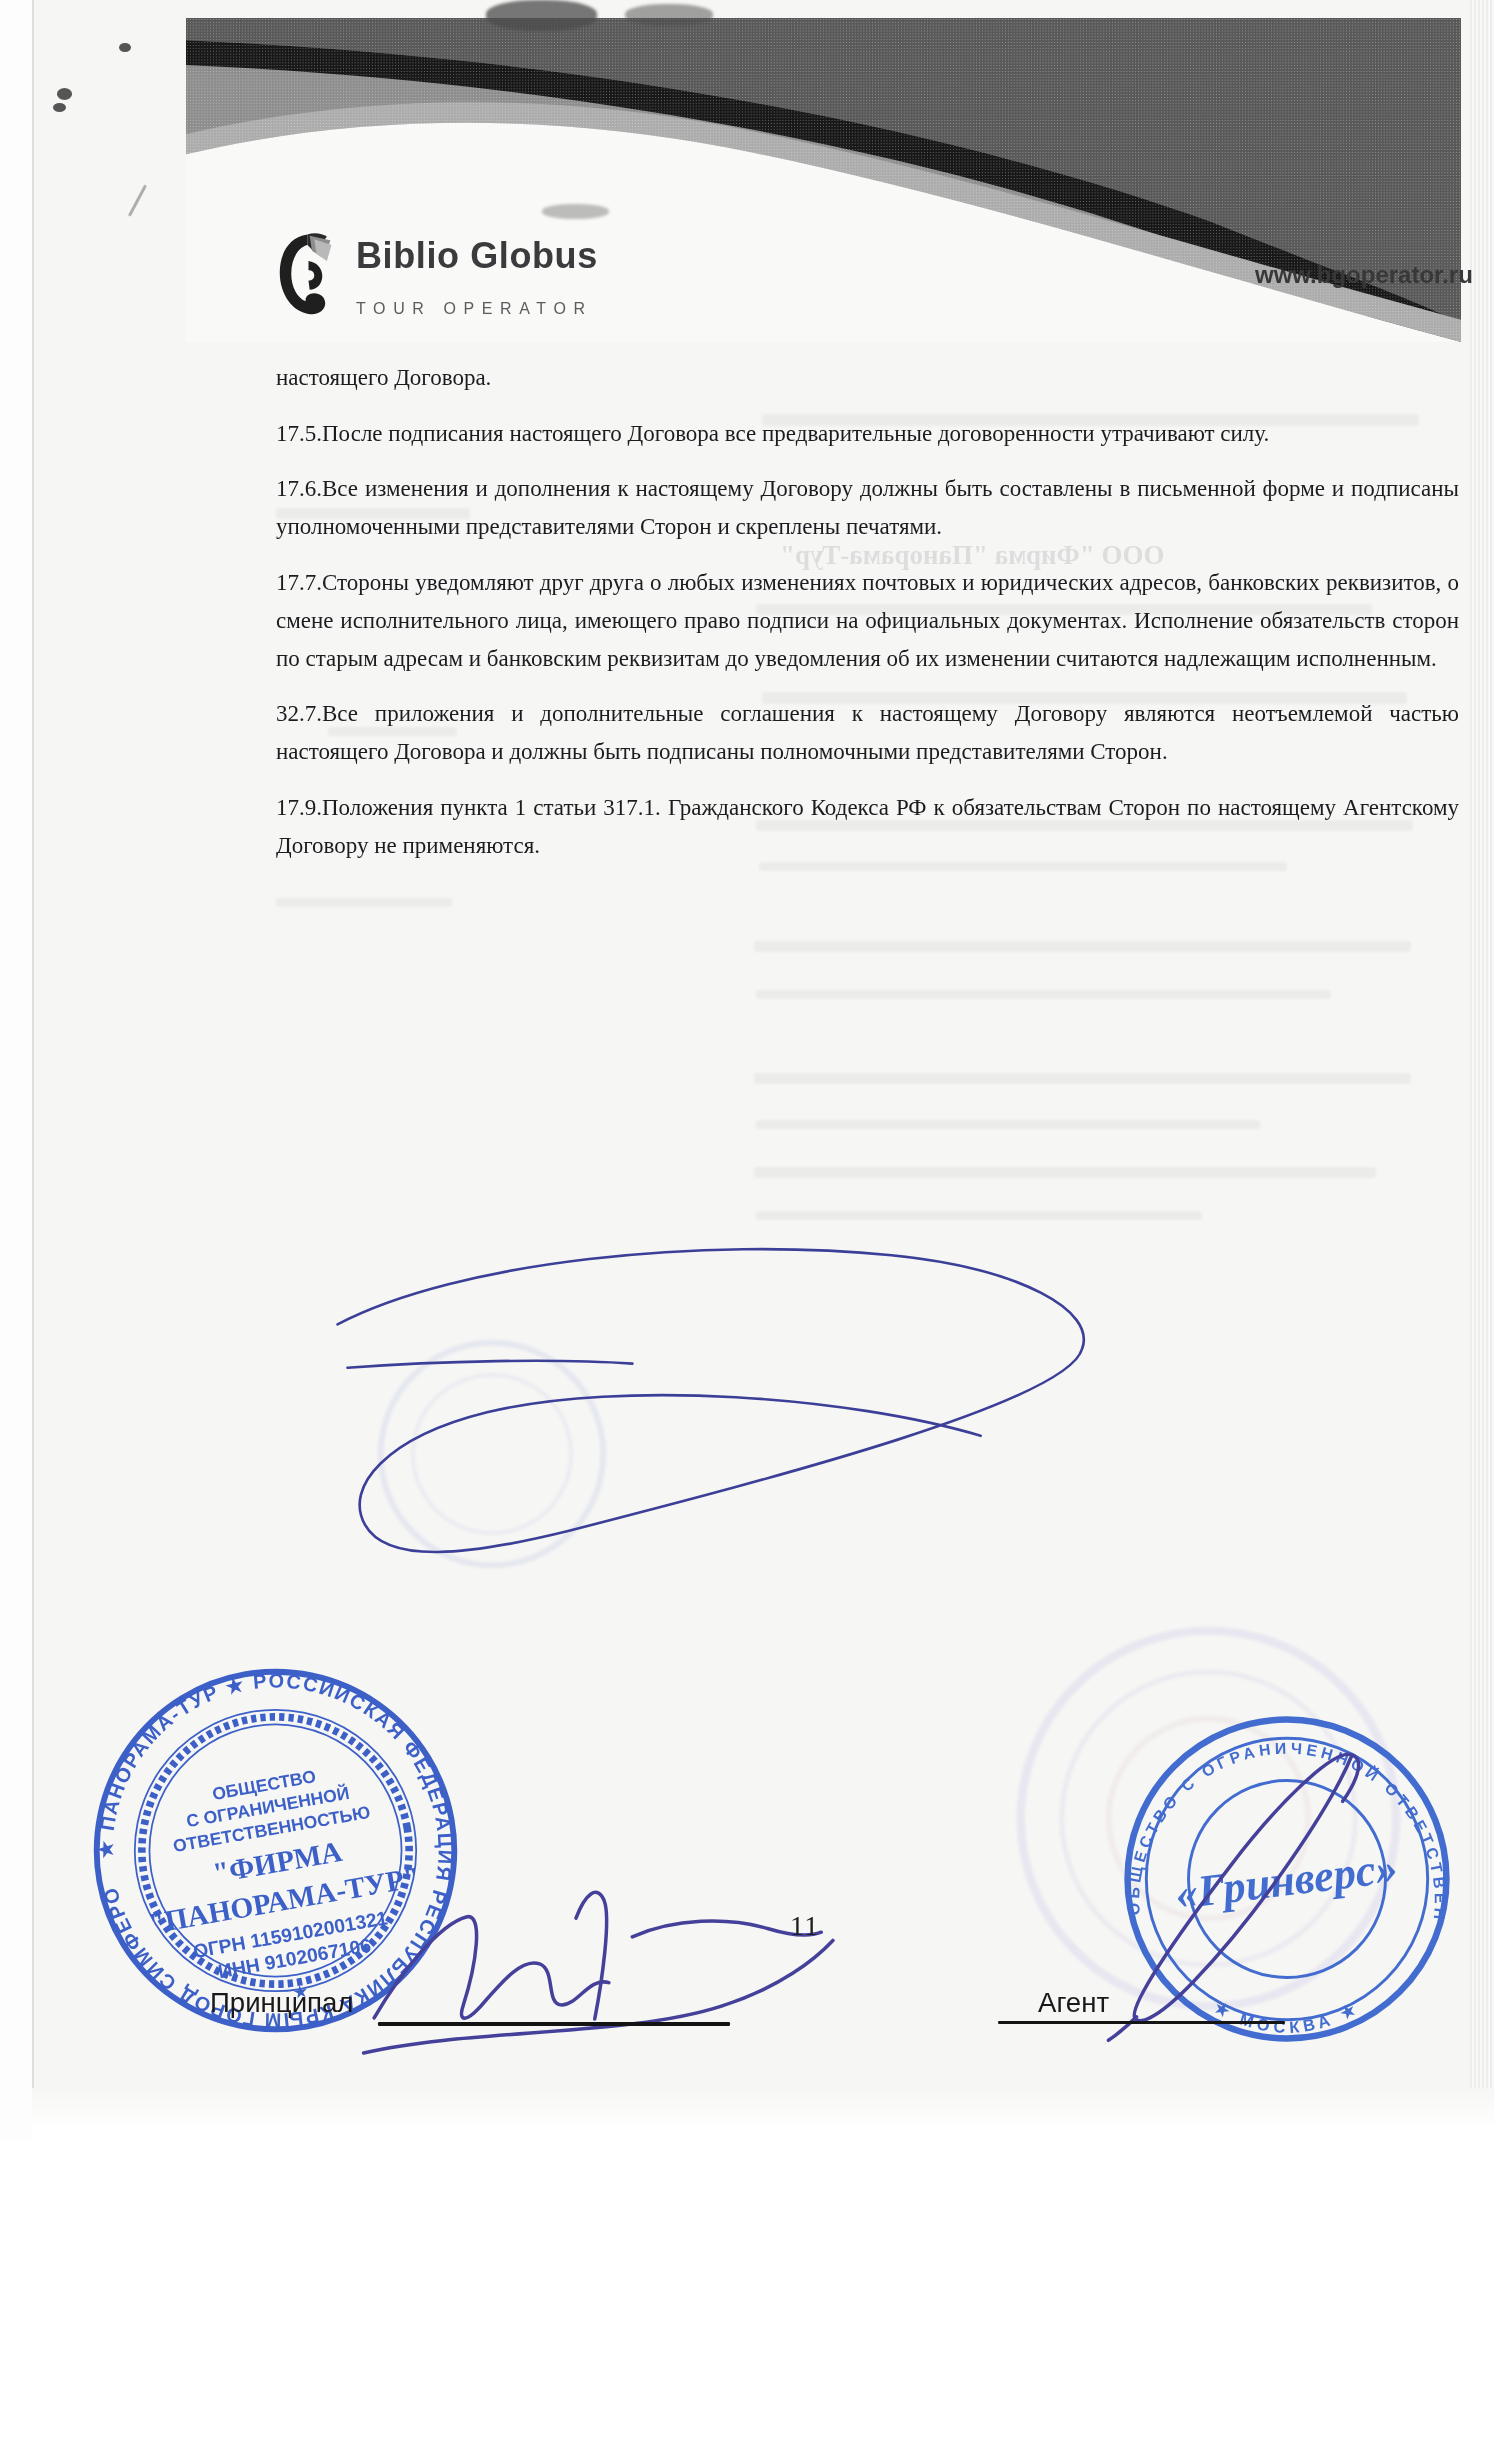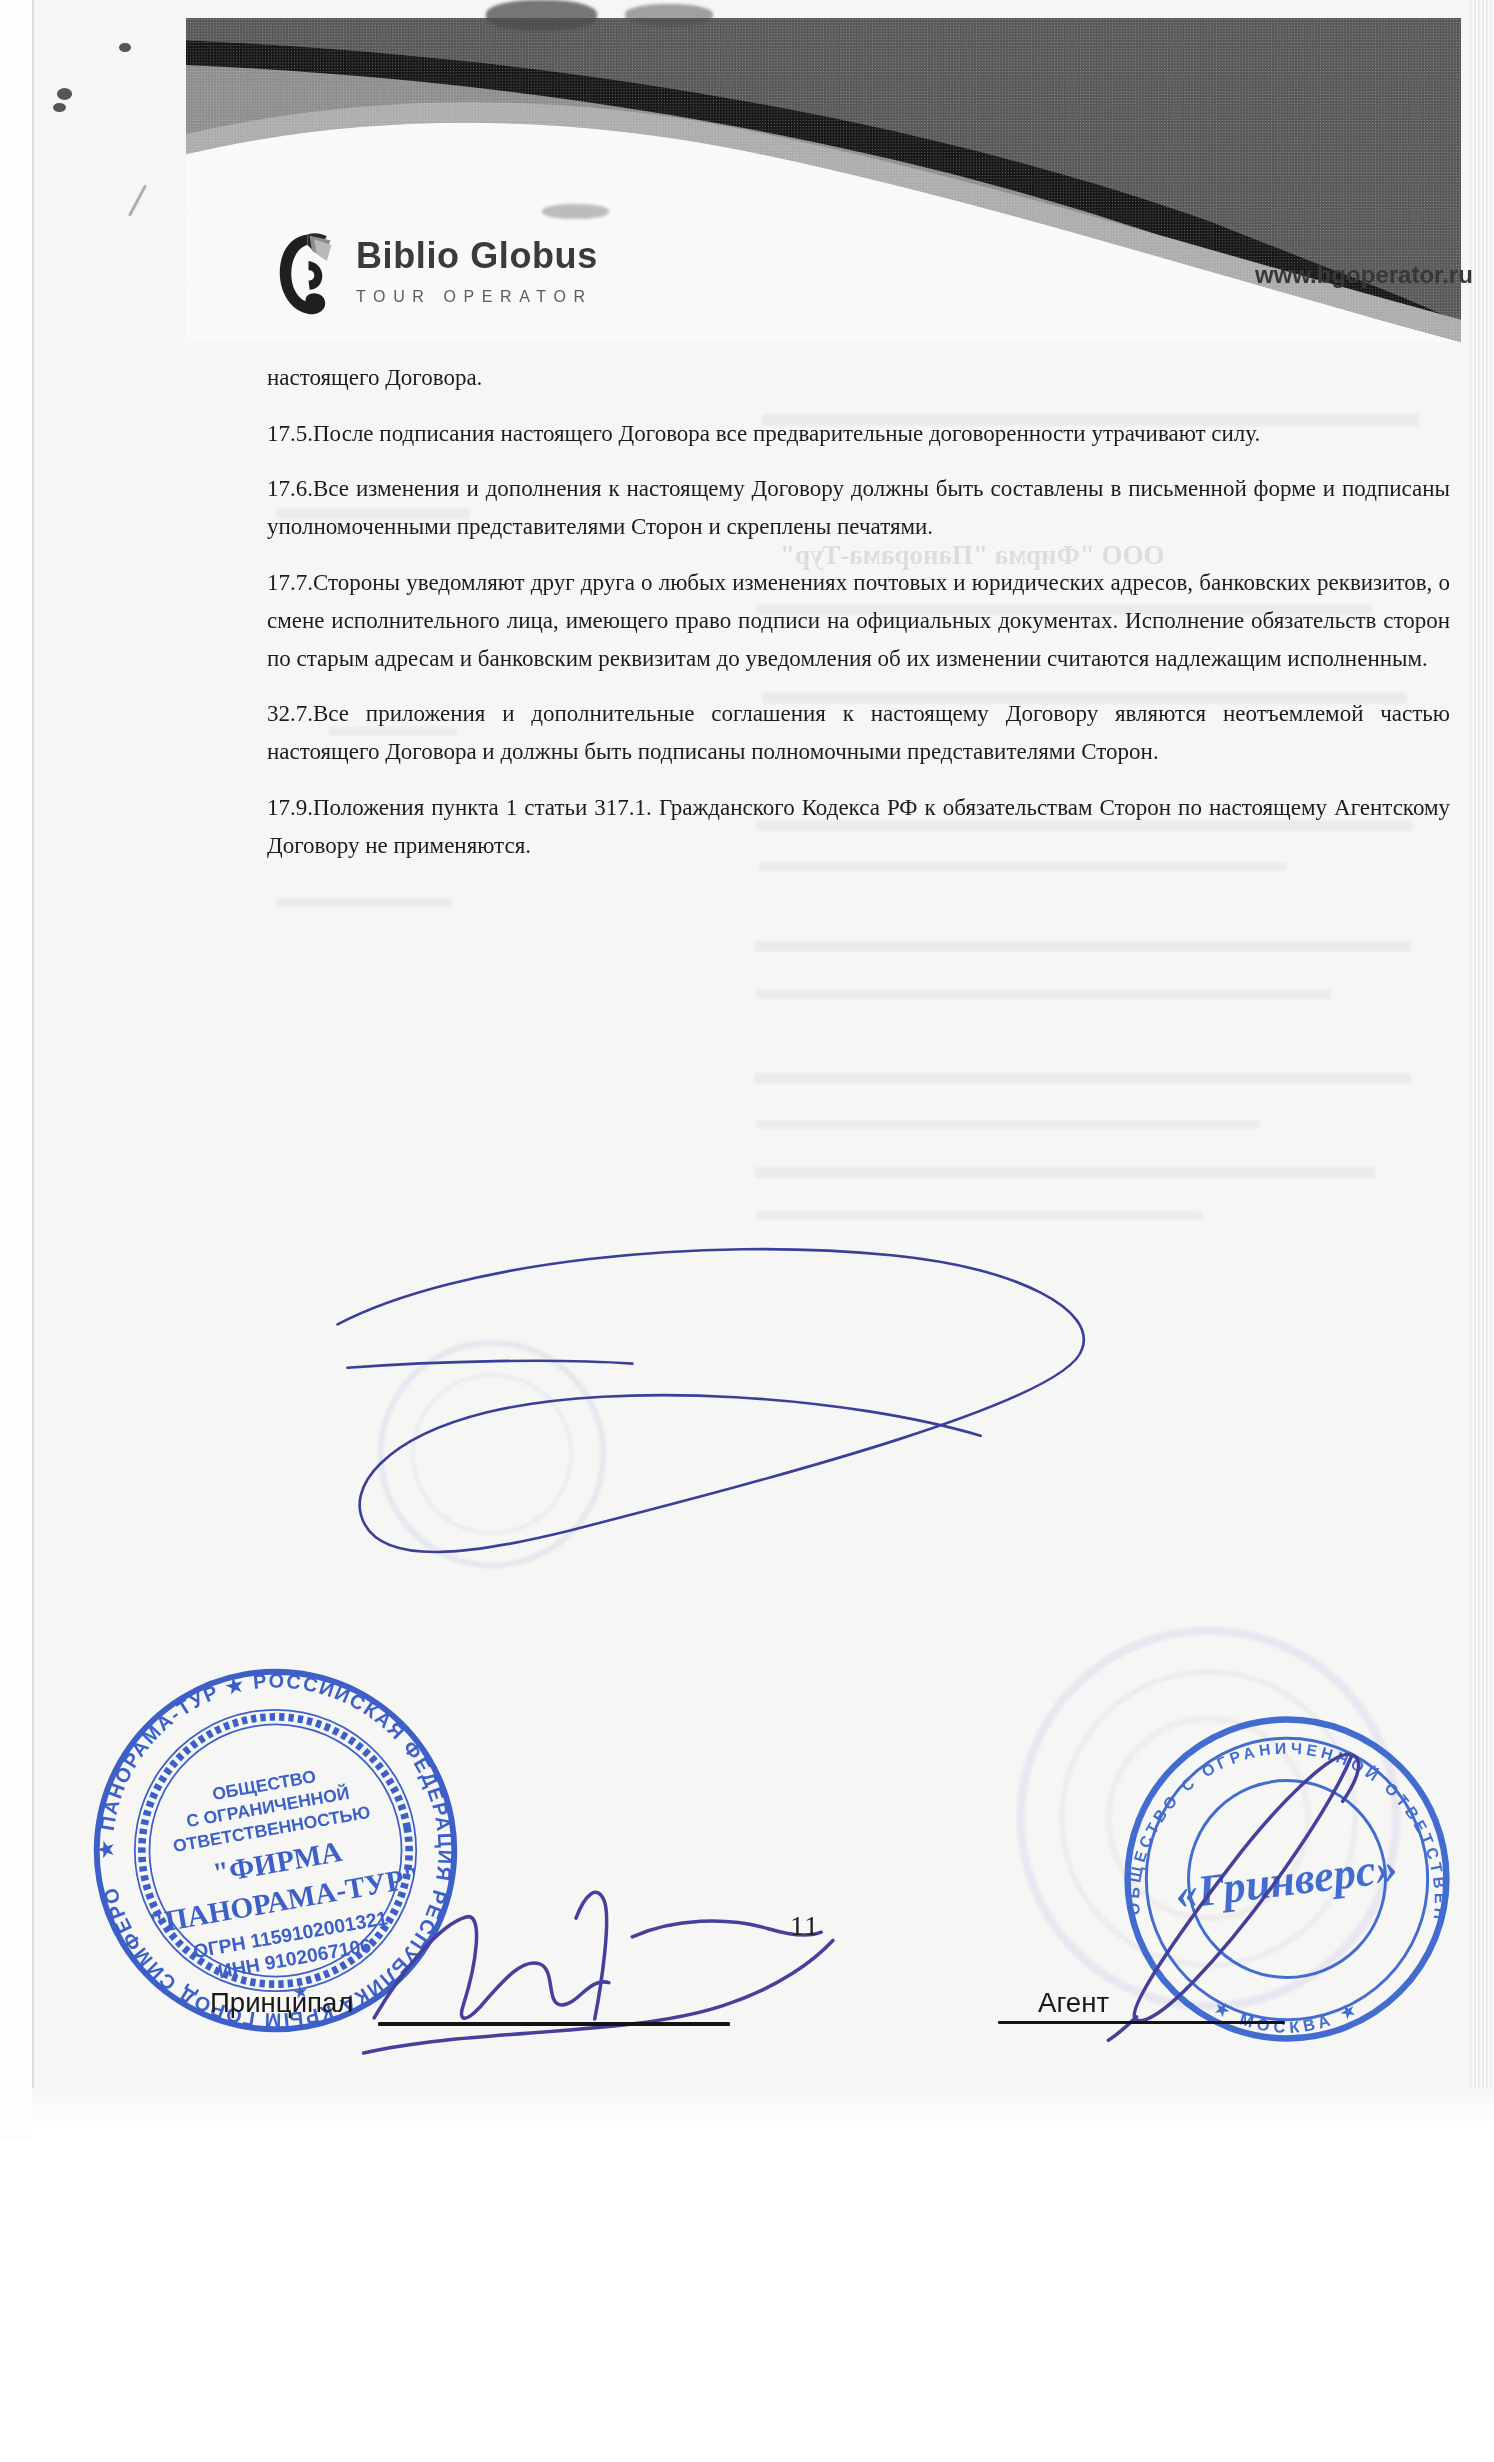--- a/index.html
+++ b/index.html
@@ -31,28 +31,28 @@
   .halftone{
     position:absolute;inset:0;
     background-image:radial-gradient(rgba(255,255,255,0.35) 0.6px, transparent 0.6px);
     background-size:2.9px 2.9px;pointer-events:none;
   }
   
   .logo{position:absolute;left:274px;top:224px;width:375px;height:100px;}
   .logo-mark{position:absolute;left:0;top:2.3px;width:69px;height:93px;}
   .logo-text{position:absolute;left:82px;top:10.6px;font-family:"Liberation Sans",sans-serif;}
   .logo-title{font-size:36px;font-weight:bold;color:#3b3b3d;letter-spacing:0.6px;white-space:nowrap;}
-  .logo-sub{margin-top:11px;font-size:16px;color:#5c5c5e;letter-spacing:7.6px;white-space:nowrap;}
+  .logo-sub{margin-top:23px;font-size:16px;color:#5c5c5e;letter-spacing:7.6px;white-space:nowrap;}
   .site{
     position:absolute;left:1255px;top:261px;width:223px;text-align:left;
     font-family:"Liberation Sans",sans-serif;font-weight:bold;font-size:24px;color:#38383a;
   }
   
   .doc-text{
-    position:absolute;left:267px;top:359px;width:1183px;
+    position:absolute;left:276px;top:359px;width:1183px;
     font-size:23px;line-height:38px;color:#1c1c20;text-align:justify;
   }
   .doc-text p{margin:0 0 17.6px 0;}
   
   .sig-label{
     position:absolute;font-family:"Liberation Sans",sans-serif;
     font-size:27.6px;color:#19191b;margin-left:34px;
   }
   .sig-line{position:absolute;background:#141414;border-radius:1.2px;}
   .page-num{position:absolute;left:790px;top:1910px;font-size:28px;color:#202022;letter-spacing:1.2px;}

